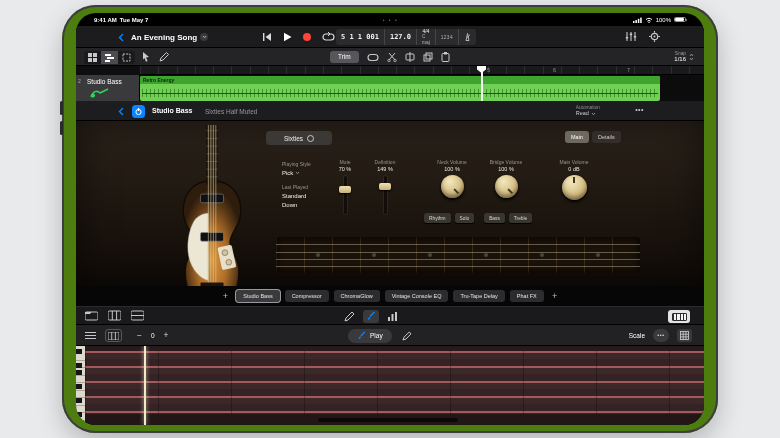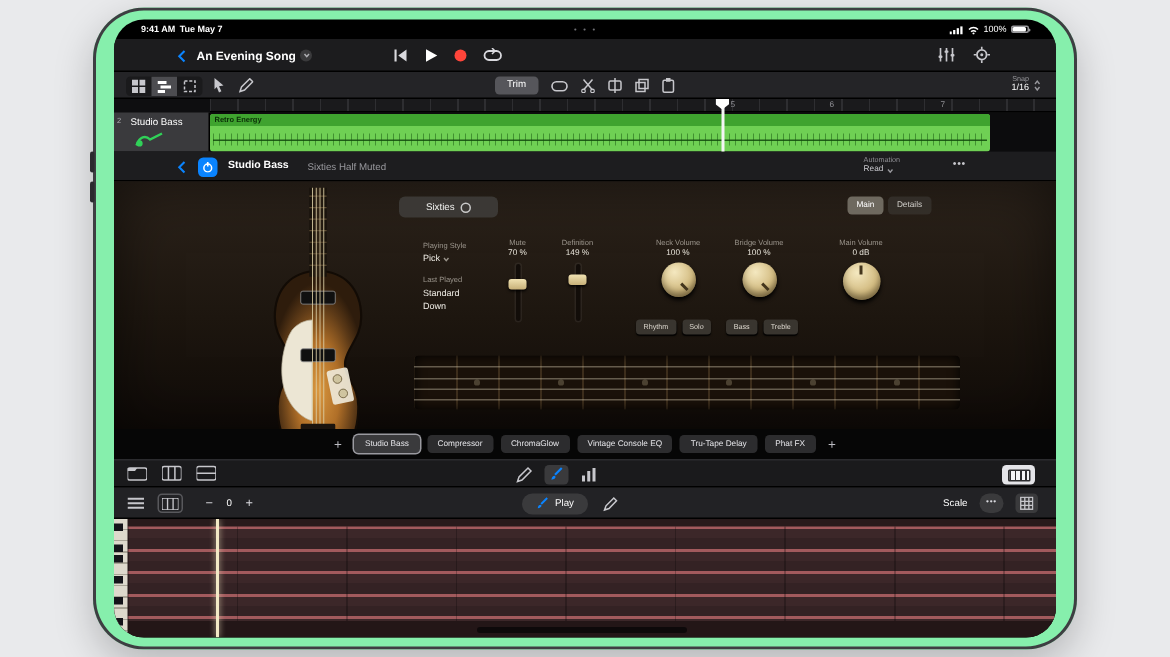--- a/index.html
+++ b/index.html
@@ -1,19 +1,19 @@
 <!DOCTYPE html>
 <html><head>
 <meta charset="utf-8">
 <style>
 *{margin:0;padding:0;box-sizing:border-box}
 html,body{width:780px;height:438px}
 body{background:#e9eaec;font-family:"Liberation Sans",sans-serif;position:relative;overflow:hidden}
 .abs{position:absolute}
-.ipad{position:absolute;left:62px;top:5px;width:656px;height:428px;background:#86efac;border-radius:34px;box-shadow:0 10px 26px rgba(0,0,0,.22),inset 0 0 0 2px #3e3e42}
+.ipad{position:absolute;left:62px;top:5px;width:656px;height:428px;background:#4d7c0f;border-radius:34px;box-shadow:0 10px 26px rgba(0,0,0,.22),inset 0 0 0 2px #3e3e42}
 .volbtn{position:absolute;left:-2px;width:3px;height:14px;background:#2b2b2f;border-radius:2px}
 .screen{position:absolute;left:14px;top:8px;width:628px;height:412px;background:#000;border-radius:20px;overflow:hidden}
 svg{display:block}
 
 .status{left:0;top:0;width:100%;height:13px;color:#fff;font-size:6px;display:flex;align-items:center;justify-content:space-between;padding:0 18px}
 .status .lft{display:flex;gap:3px;font-weight:bold}
 .status .dots{color:#6e6e73;font-size:5px;letter-spacing:1.5px}
 .status .rgt{display:flex;align-items:center;gap:3px}
 .batt{width:12px;height:5.5px;border:1px solid #9a9a9e;border-radius:1.5px;position:relative}
 .batt::after{content:"";position:absolute;left:.5px;top:.5px;bottom:.5px;width:9px;background:#fff;border-radius:1px}
@@ -179,20 +179,35 @@
         <svg width="10" height="10">
             <path d="M2 .8l7.5 4.2L2 9.2z" fill="#fff"></path>
           </svg>
         <svg width="10" height="10">
             <circle cx="5" cy="5" r="4" fill="#ff453a"></circle>
           </svg>
         <svg width="13" height="10">
             <rect x="1" y="2" width="11" height="6" rx="3" fill="none" stroke="#d9d9de" stroke-width="1.2"></rect>
             <path d="M6 0l2 2-2 2" fill="none" stroke="#d9d9de" stroke-width="1"></path>
           </svg>
+      </div>
+      <div class="abs lcd">
+        <div class="seg pos">5 1 1 001</div>
+        <div class="seg tempo">127.0</div>
+        <div class="seg sig">
+          <span class="ts">4/4</span>
+          <span class="key">C maj</span>
+        </div>
+        <div class="seg count">1234</div>
+        <div class="seg">
+            <svg width="7" height="8">
+              <path d="M2 7.5L3.5 .5L5 7.5z" fill="none" stroke="#b5b5b9" stroke-width="1"></path>
+              <path d="M3.5 5L5.6 1.6" stroke="#b5b5b9" stroke-width=".9"></path>
+            </svg>
+          </div>
       </div>
       <div class="abs tb1r">
         <svg width="12" height="11">
             <g stroke="#c7c7cc" stroke-width="1.1">
               <line x1="2" y1="1" x2="2" y2="10"></line>
               <line x1="6" y1="1" x2="6" y2="10"></line>
               <line x1="10" y1="1" x2="10" y2="10"></line>
             </g>
             <g fill="#c7c7cc">
               <rect x=".7" y="6" width="2.6" height="1.6" rx=".6"></rect>

